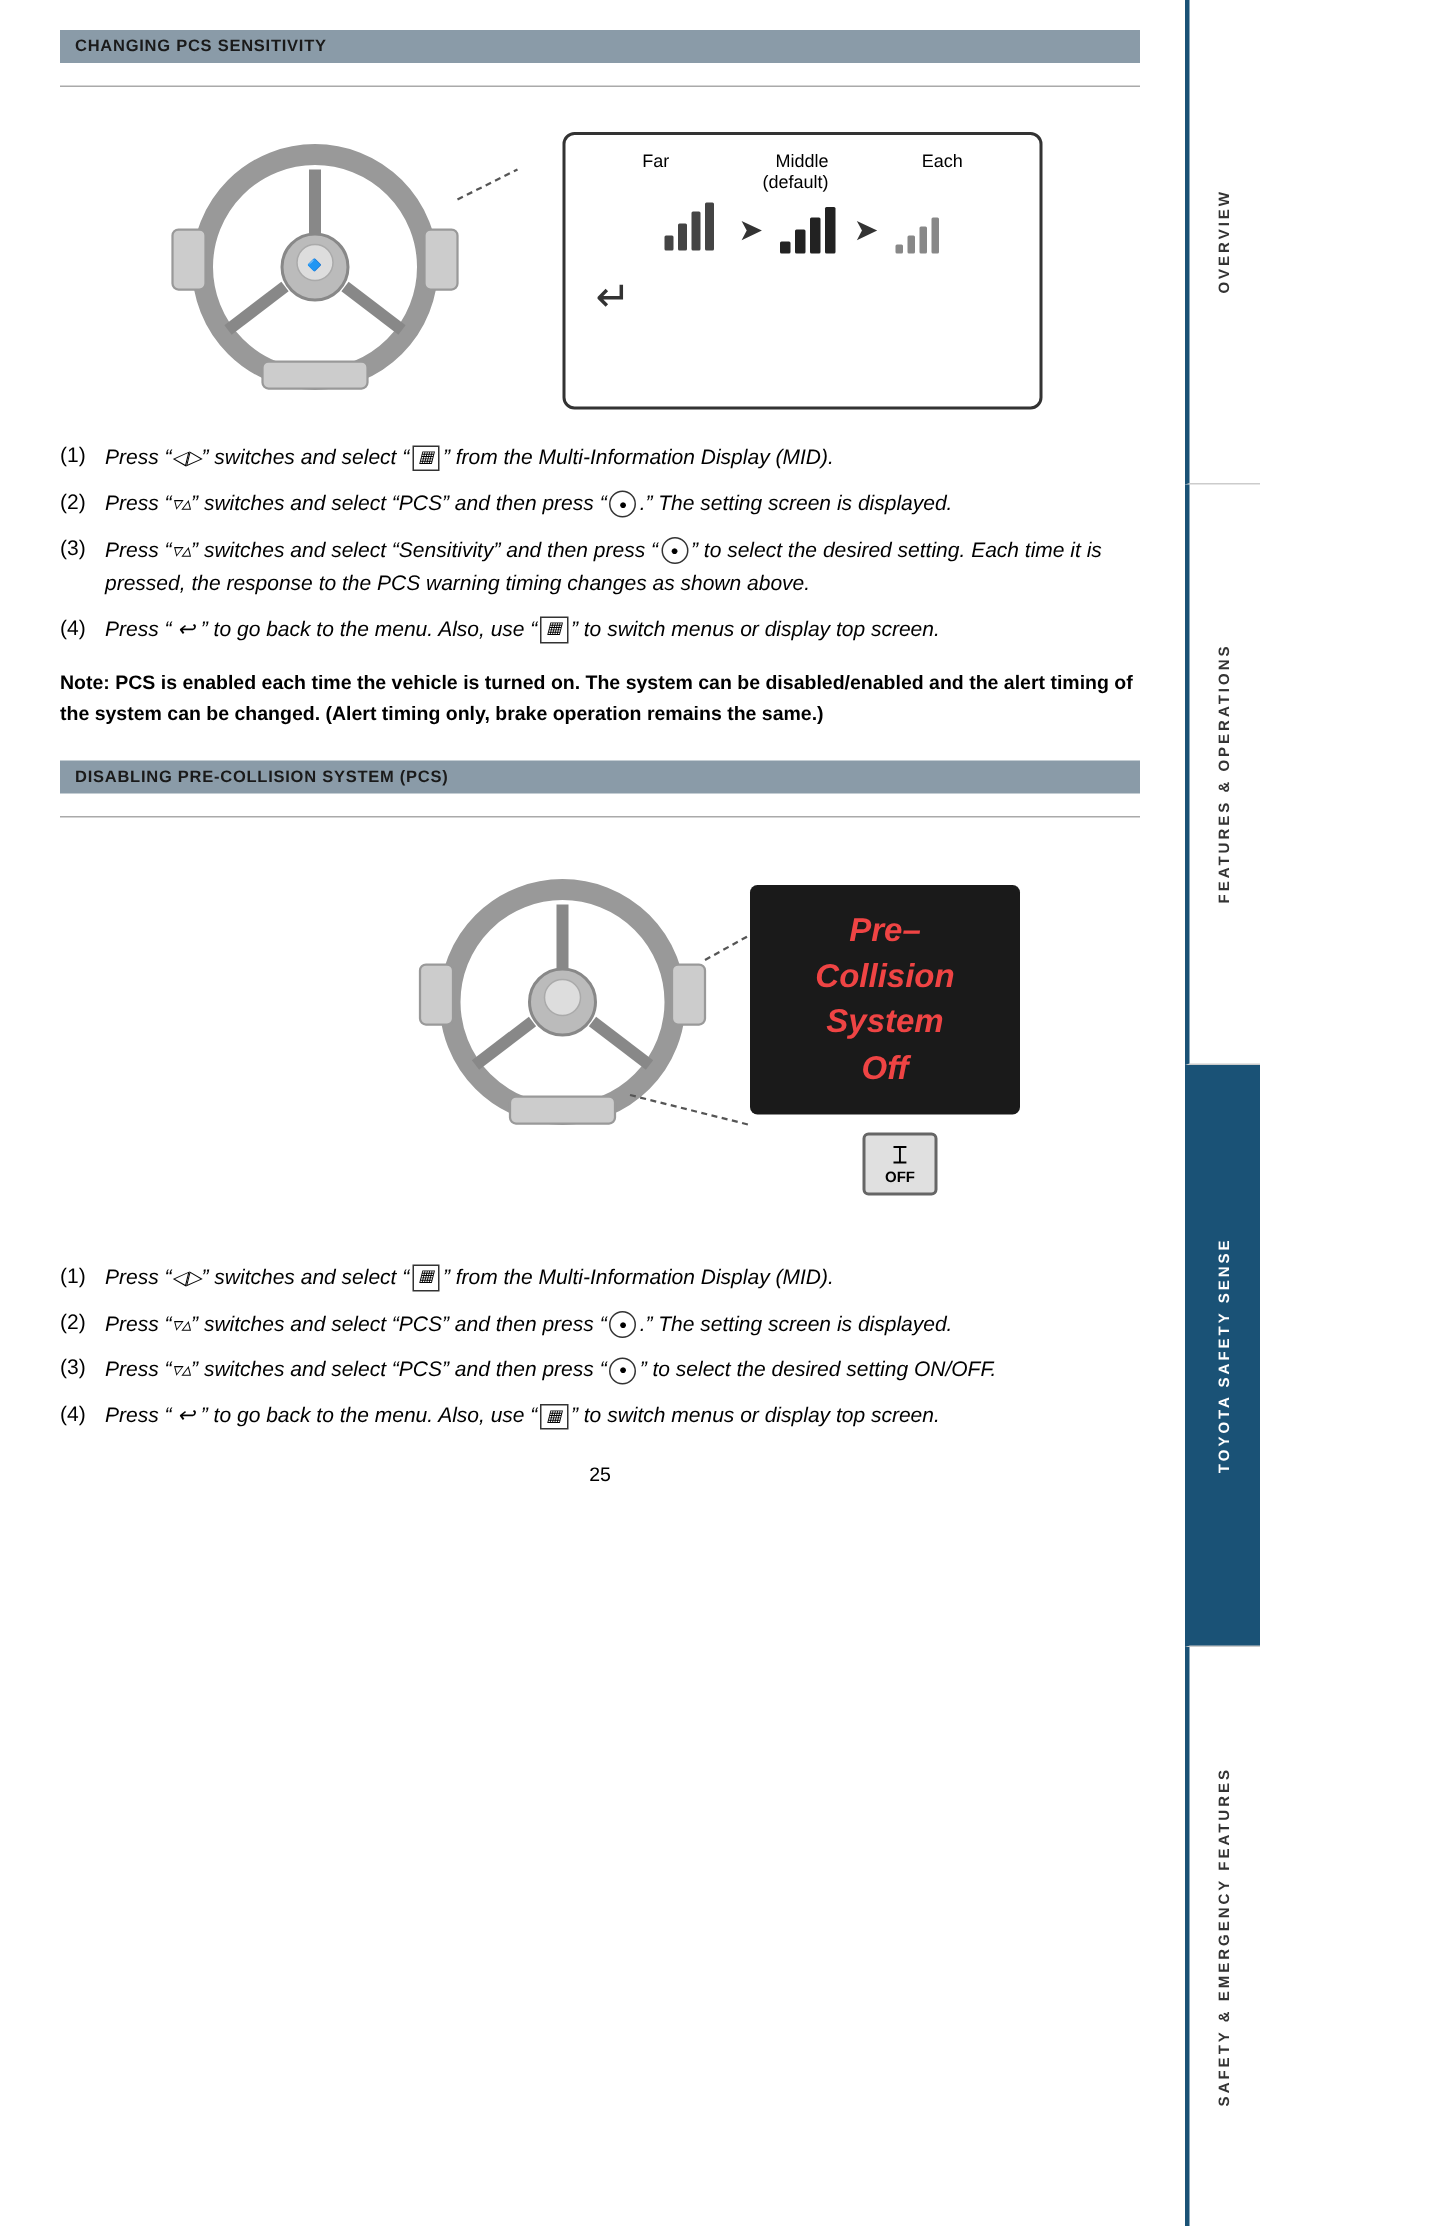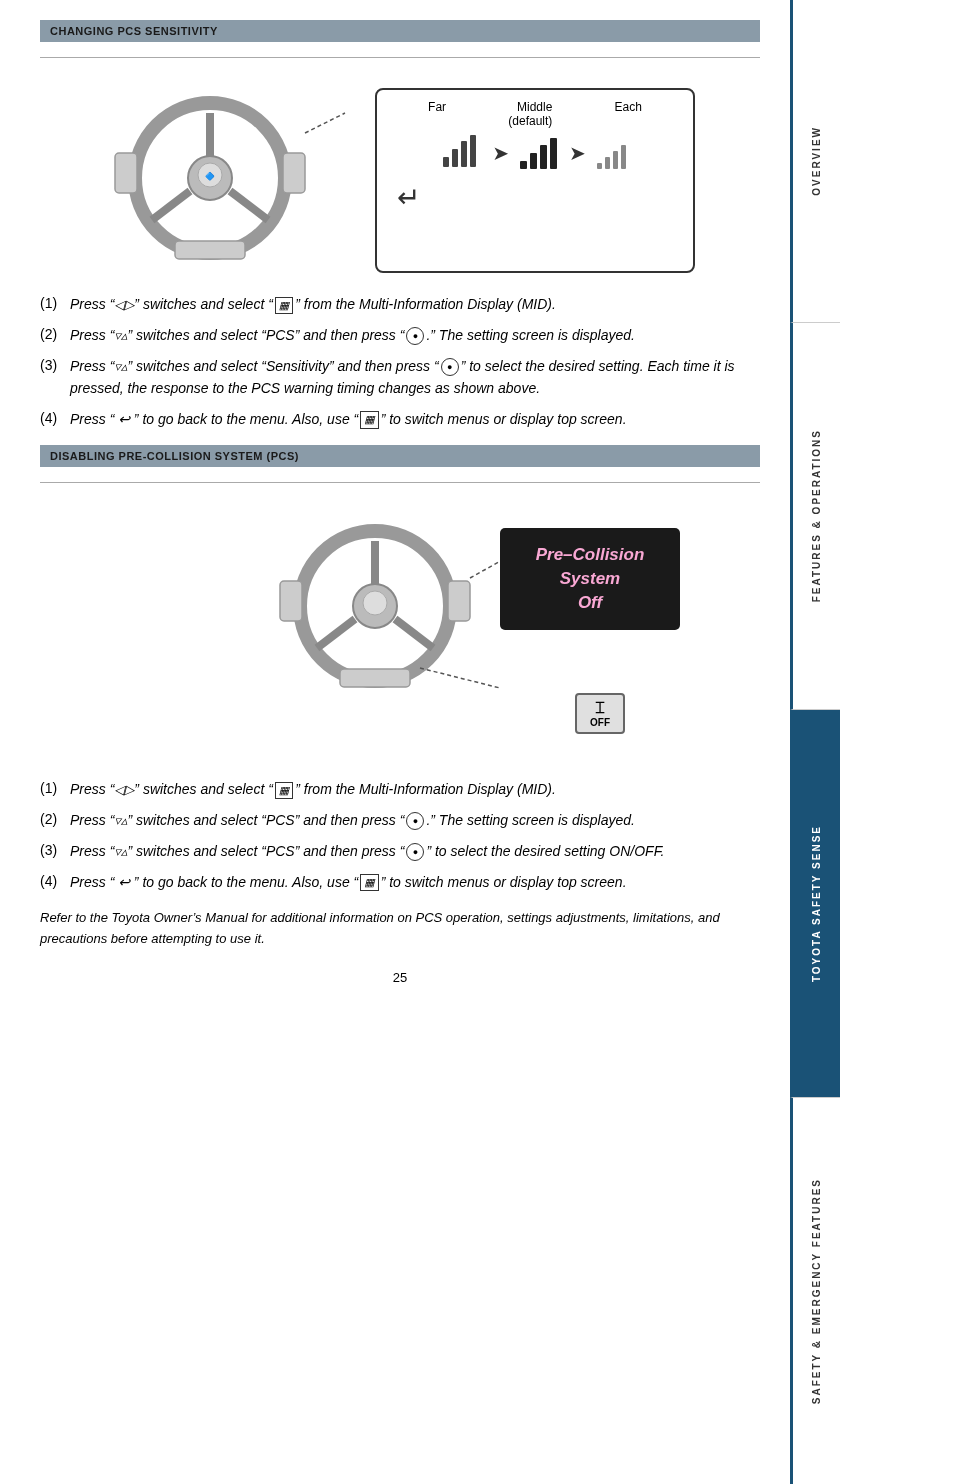--- a/index.html
+++ b/index.html
@@ -119,22 +119,22 @@
     }
 
     
     .pcs-screen {
       position: absolute;
       right: 80px;
       top: 30px;
       background: #1a1a1a;
       border-radius: 5px;
       padding: 15px 25px;
-      color: #f9a8d4;
-      font-size: 17px;
+      color: #ef4444;
+      font-size: 22px;
       font-weight: bold;
       text-align: center;
       font-style: italic;
       line-height: 1.4;
       width: 180px;
     }
 
     .off-button {
       position: absolute;
       right: 145px;
@@ -336,20 +336,21 @@
           </span>
         </div>
         <div class="instruction-item">
           <span class="instruction-num">(4)</span>
           <span class="instruction-text">
             Press “ <span style="font-size:14px;">↩</span> ” to go back to the menu. Also, use “<span class="inline-icon">▦</span>” to switch menus or display top screen.
           </span>
         </div>
       </div>
 
+      <p class="note-text">Note: PCS is enabled each time the vehicle is turned on. The system can be disabled/enabled and the alert timing of the system can be changed. (Alert timing only, brake operation remains the same.)</p>
     </div>
 
     <div class="section-two">
       <div class="section-header">DISABLING PRE-COLLISION SYSTEM (PCS)</div>
       <hr class="thin-line">
 
       <div class="diagram-area-2">
 
         <svg width="260" height="210" viewBox="0 0 260 210" xmlns="http://www.w3.org/2000/svg">
           <circle cx="105" cy="108" r="75" fill="none" stroke="#999" stroke-width="14"></circle>
@@ -397,21 +398,20 @@
           </span>
         </div>
         <div class="instruction-item">
           <span class="instruction-num">(4)</span>
           <span class="instruction-text">
             Press “ <span style="font-size:14px;">↩</span> ” to go back to the menu. Also, use “<span class="inline-icon">▦</span>” to switch menus or display top screen.
           </span>
         </div>
       </div>
 
-      <p class="italic-note">Refer to the Toyota Owner’s Manual for additional information on PCS operation, settings adjustments, limitations, and precautions before attempting to use it.</p>
     </div>
 
     <div class="page-number">25</div>
 
   </div>
 
   <div class="right-sidebar">
     <div class="sidebar-sections">
       <div class="sidebar-section sb-overview">
         <span class="sidebar-label">OVERVIEW</span>

